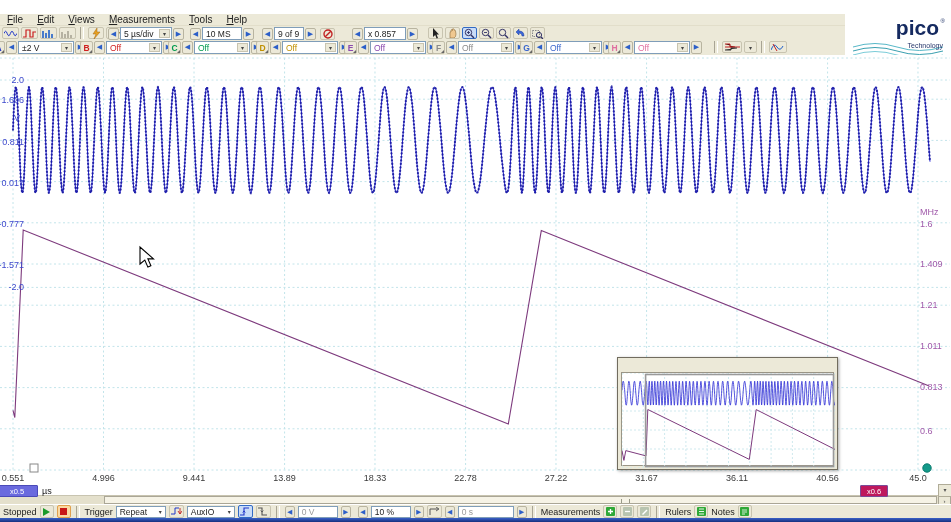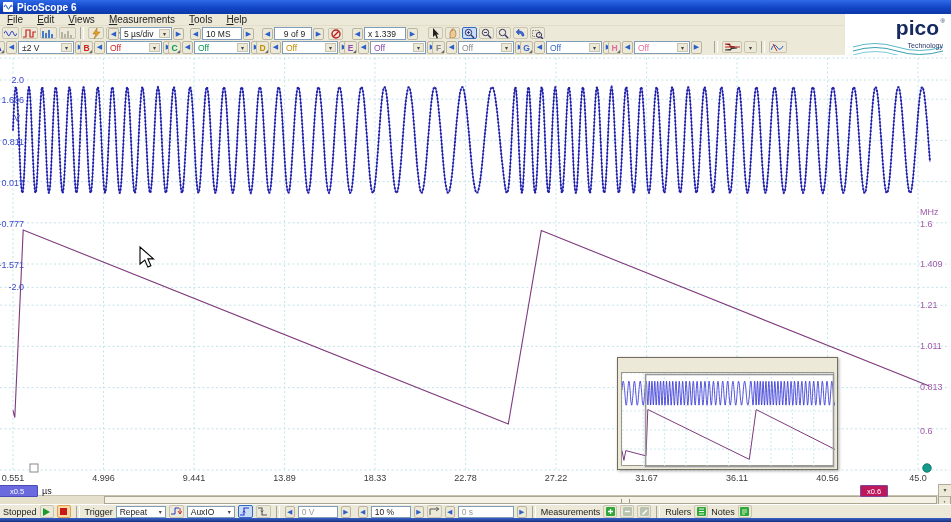--- a/index.html
+++ b/index.html
@@ -75,27 +75,20 @@
   #bottom-strip{position:absolute;left:0;top:518px;width:951px;height:4px;
     background:linear-gradient(180deg,#3a60c8,#16307e);}
   .lbl{white-space:nowrap;}
   svg{display:block;}
 </style>
 </head>
 <body>
 
 <div id="app">
 
-  <div id="titlebar">
-    <svg width="10" height="10">
-      <rect x="0" y="0" width="10" height="10" rx="1" fill="#fff"></rect>
-      <path d="M1 5 Q2.5 1 4 5 T7 5 T9 5" stroke="#1246c6" stroke-width="1" fill="none"></path>
-    </svg>
-    <span>PicoScope 6</span>
-  </div>
 
   <div id="menubar">
       <div class="menu-item"><u>F</u>ile</div>
       <div class="menu-item"><u>E</u>dit</div>
       <div class="menu-item"><u>V</u>iews</div>
       <div class="menu-item"><u>M</u>easurements</div>
       <div class="menu-item"><u>T</u>ools</div>
       <div class="menu-item"><u>H</u>elp</div>
     </div>
 
@@ -143,35 +136,35 @@
     </div>
     <div class="tb-abs" style="left:190px;gap:1px;justify-content:flex-end;">
       <div class="arrowbtn">◀</div>
       <div class="sel" style="width:40px">
           <span>10 MS</span>
         </div>
       <div class="arrowbtn">▶</div>
     </div>
     <div class="tb-abs" style="left:262px;gap:1px;">
       <div class="arrowbtn">◀</div>
-      <div class="sel" style="width:38px;justify-content:center">
+      <div class="sel" style="width:30px;justify-content:flex-start">
           <span>9 of 9</span>
         </div>
       <div class="arrowbtn">▶</div>
       <div class="tbtn" style="width:15px;margin-left:3px">
         <svg width="10" height="10">
             <circle cx="5" cy="5" r="4" fill="none" stroke="#c02020" stroke-width="1.4"></circle>
             <path d="M2.2 7.8 L7.8 2.2" stroke="#c02020" stroke-width="1.4"></path>
           </svg>
       </div>
     </div>
     <div class="tb-abs" style="left:352px;gap:1px;">
       <div class="arrowbtn">◀</div>
       <div class="sel" style="width:42px">
-          <span>x 1.339</span>
+          <span>x 0.857</span>
         </div>
       <div class="arrowbtn">▶</div>
     </div>
     <div class="tb-abs" style="left:428px;gap:2px;">
       <div class="tbtn" style="width:15px">
         <svg width="8" height="11">
             <path d="M1 0 L1 9 L3.2 7 L4.6 10.5 L6 9.9 L4.6 6.6 L7 6.6 Z" fill="#222"></path>
           </svg>
       </div>
       <div class="tbtn" style="width:15px">

